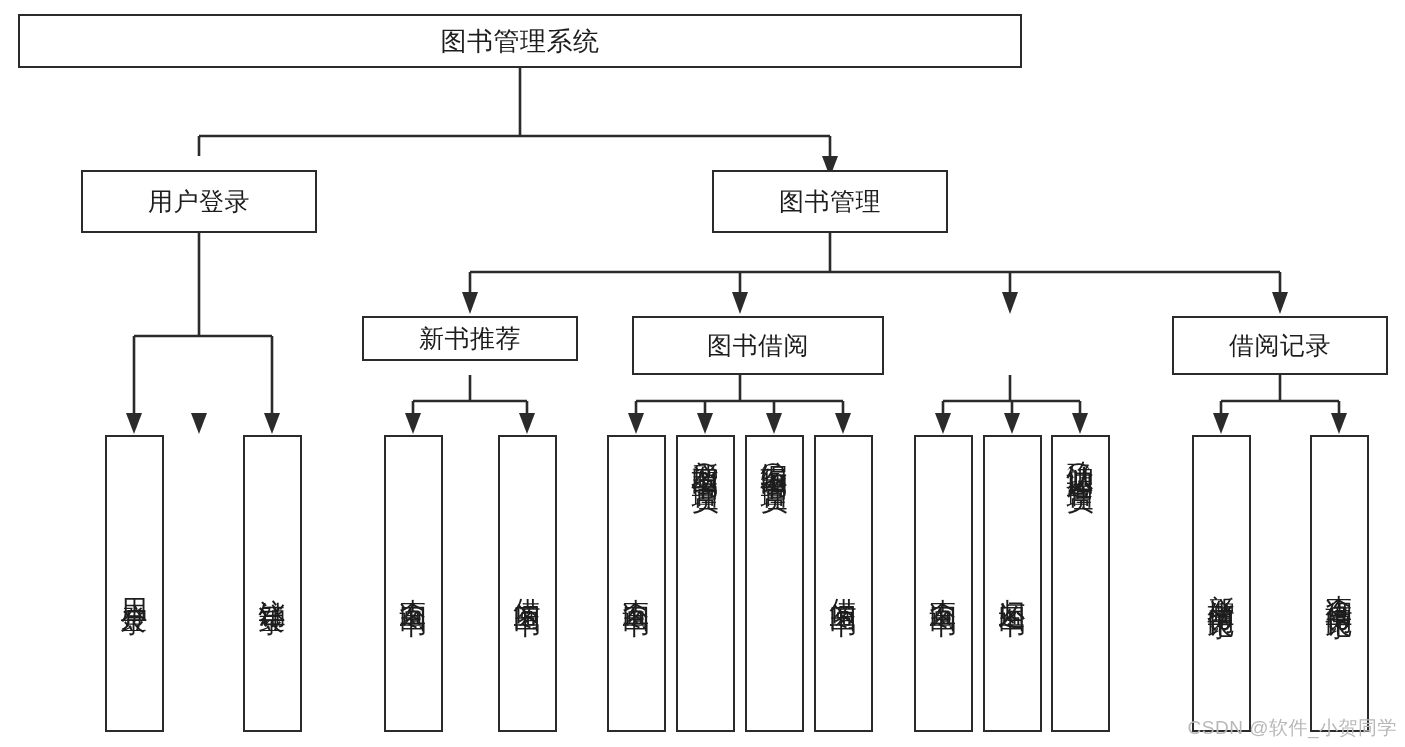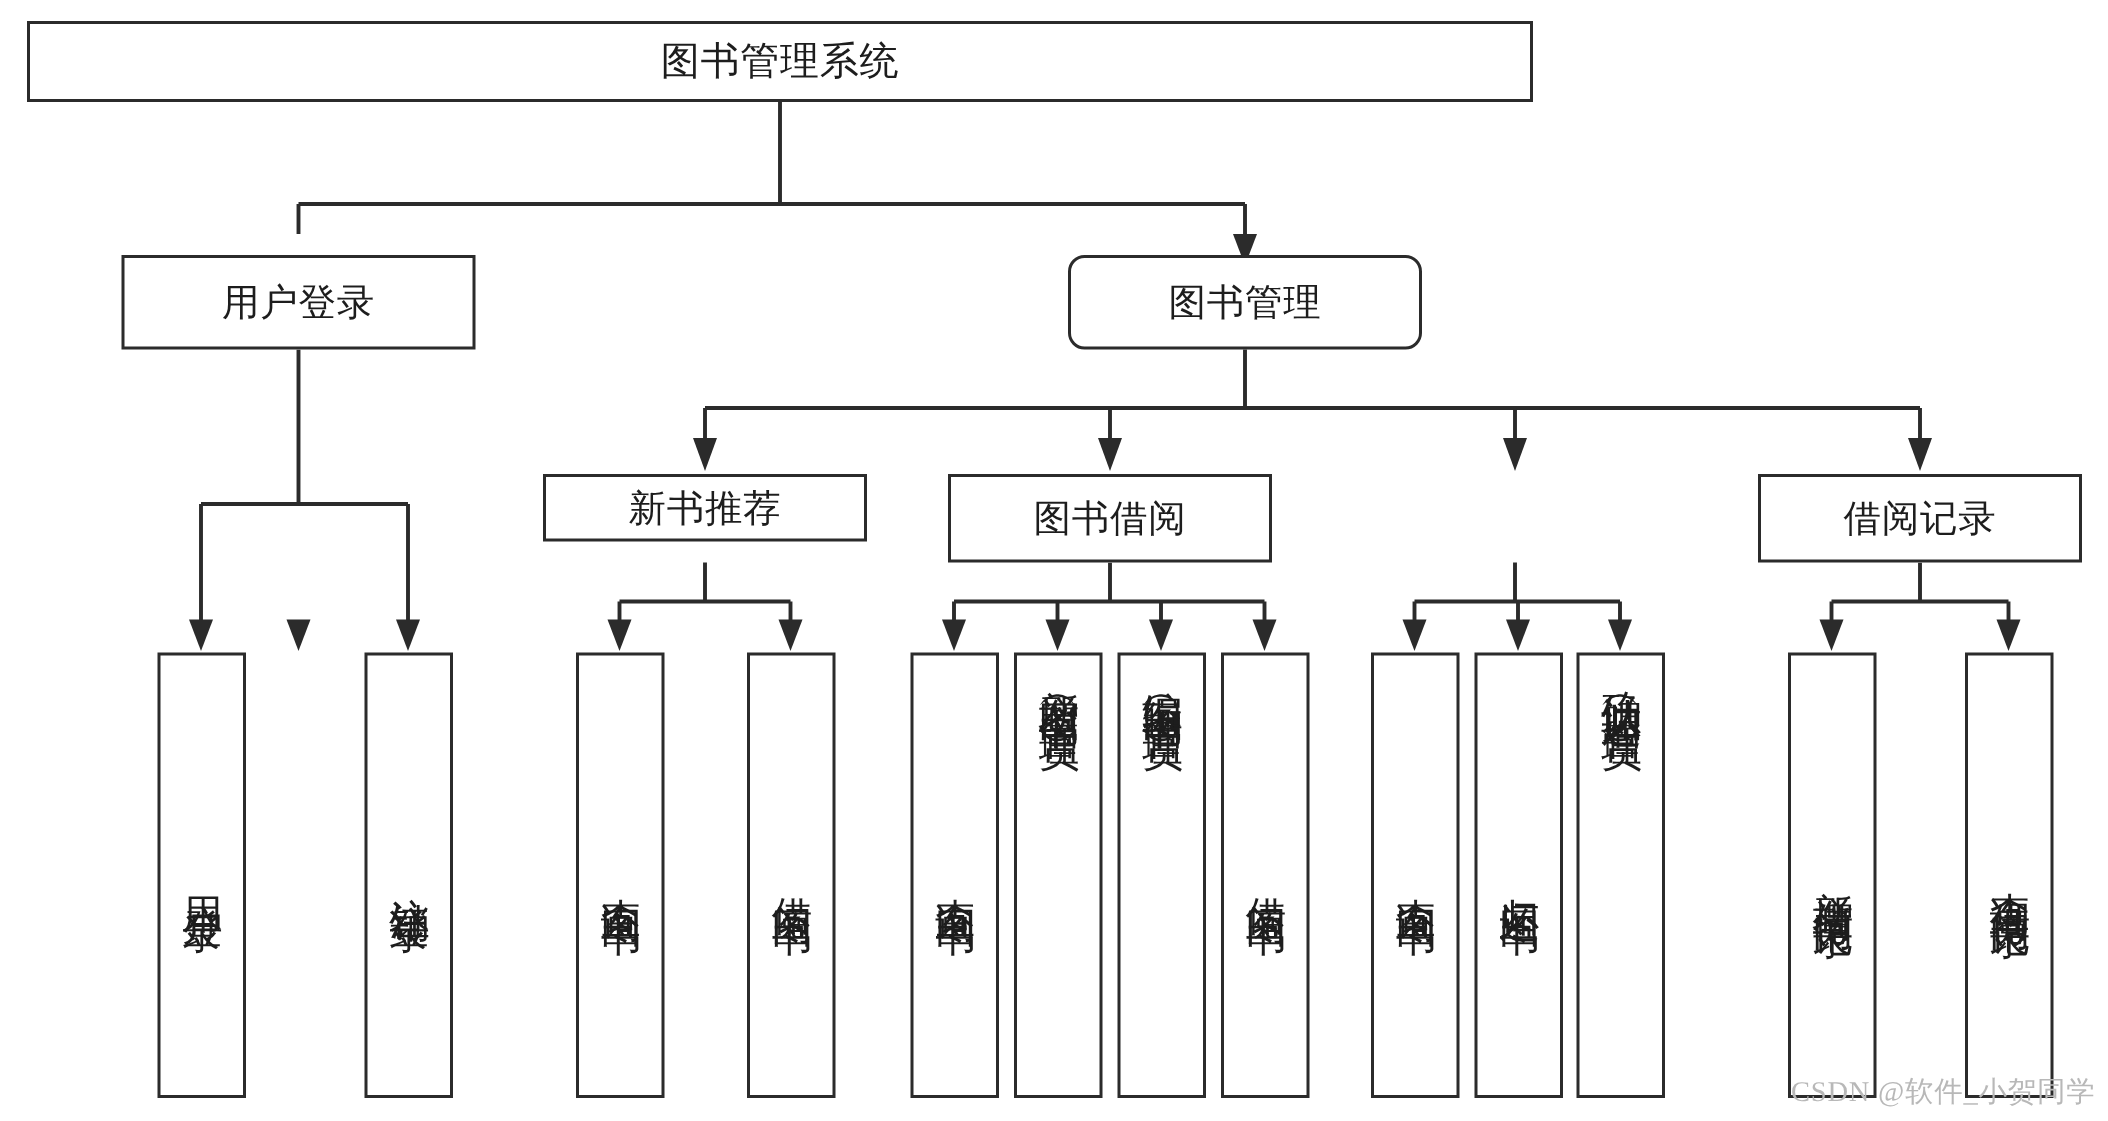--- a/index.html
+++ b/index.html
@@ -74,21 +74,21 @@
     align-items: flex-start;
   }
   #watermark {
     position: absolute;
     right: 8px;
     bottom: 6px;
     font-size: 19px;
     color: #b8b8b8;
     letter-spacing: 0.5px;
     white-space: nowrap;
-    font-family: Liberation Serif, serif;
+    font-family: Liberation Sans, sans-serif;
     margin-top: 20px;
   }
 </style>
 </head>
 <body>
 
 <div id="diagram-root">
 
   <svg class="edges" viewBox="0 0 1405 747" xmlns="http://www.w3.org/2000/svg">
     <defs>
@@ -169,29 +169,29 @@
   </svg>
 
   <div class="node root horiz" style="left:18px; top:14px; width:1004px; height:54px;">
     <span class="node-label">图书管理系统</span>
   </div>
 
   <div class="node horiz" style="left:81px; top:170px; width:236px; height:63px;">
     <span class="node-label">用户登录</span>
   </div>
 
-  <div class="node horiz" style="left:712px; top:170px; width:236px; height:63px;border-radius:11px;">
+  <div class="node horiz" style="left:712px; top:170px; width:236px; height:63px;">
     <span class="node-label">图书管理</span>
   </div>
 
   <div class="node horiz" style="left:362px; top:316px; width:216px; height:45px;">
     <span class="node-label">新书推荐</span>
   </div>
 
-  <div class="node horiz" style="left:632px; top:316px; width:216px; height:59px;">
+  <div class="node horiz" style="left:632px; top:316px; width:252px; height:59px;">
     <span class="node-label">图书借阅</span>
   </div>
 
 
   <div class="node horiz" style="left:1172px; top:316px; width:216px; height:59px;">
     <span class="node-label">借阅记录</span>
   </div>
 
   <div class="node vert mid" style="left:105px; top:435px; width:59px; height:297px;">
     <span class="node-label">用户登录</span>

